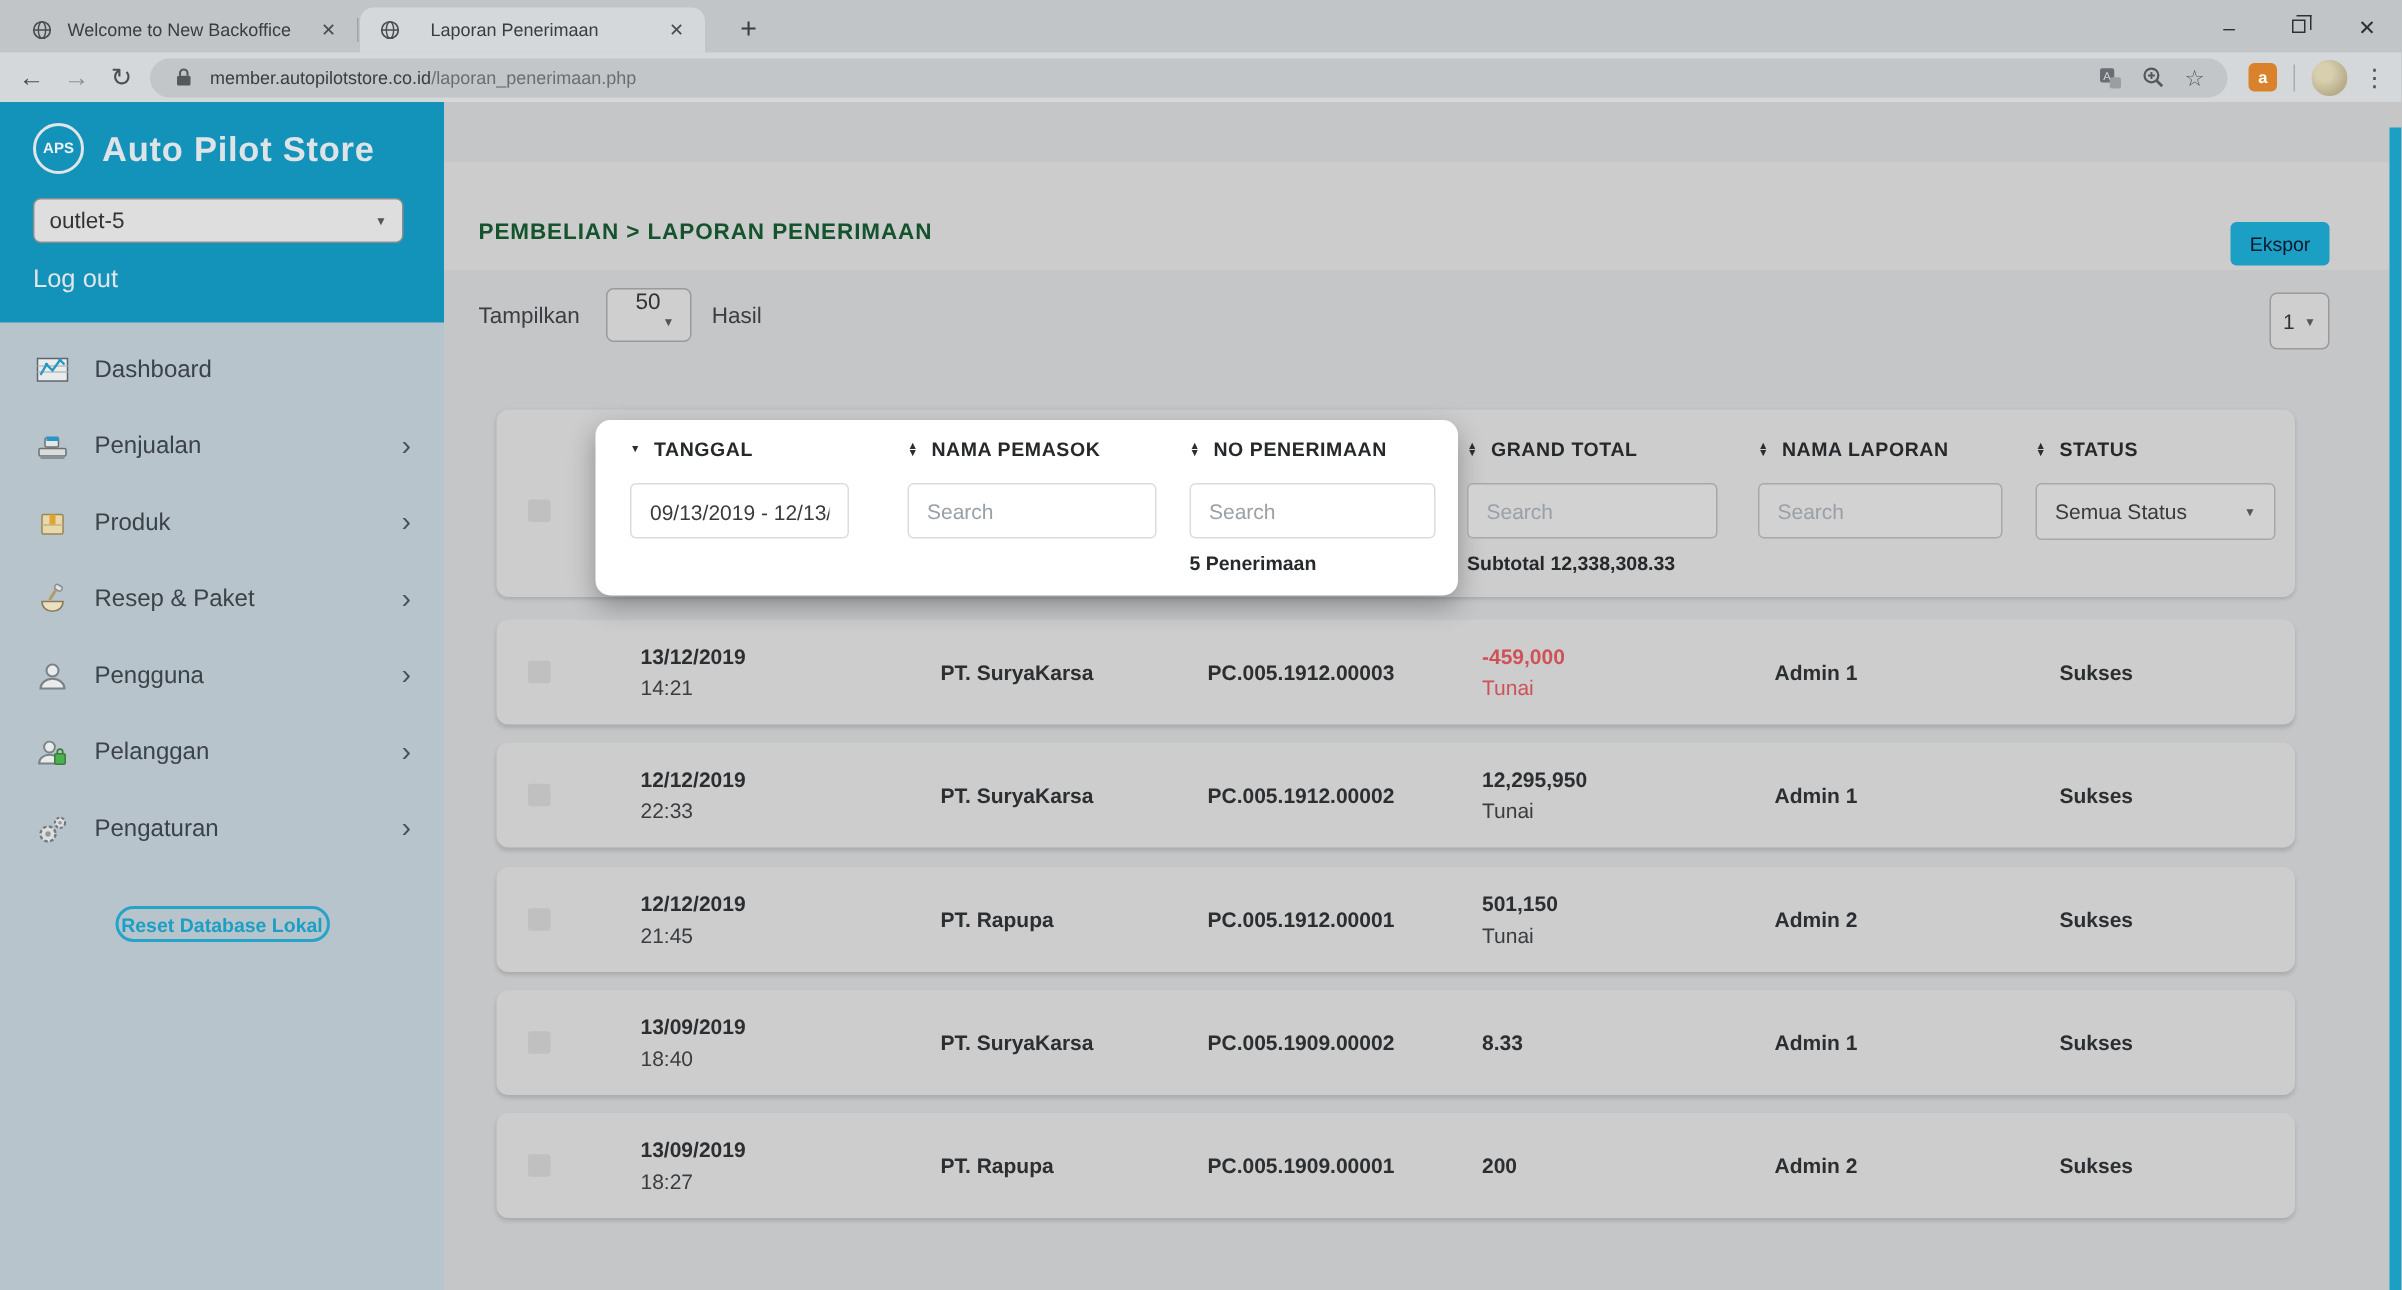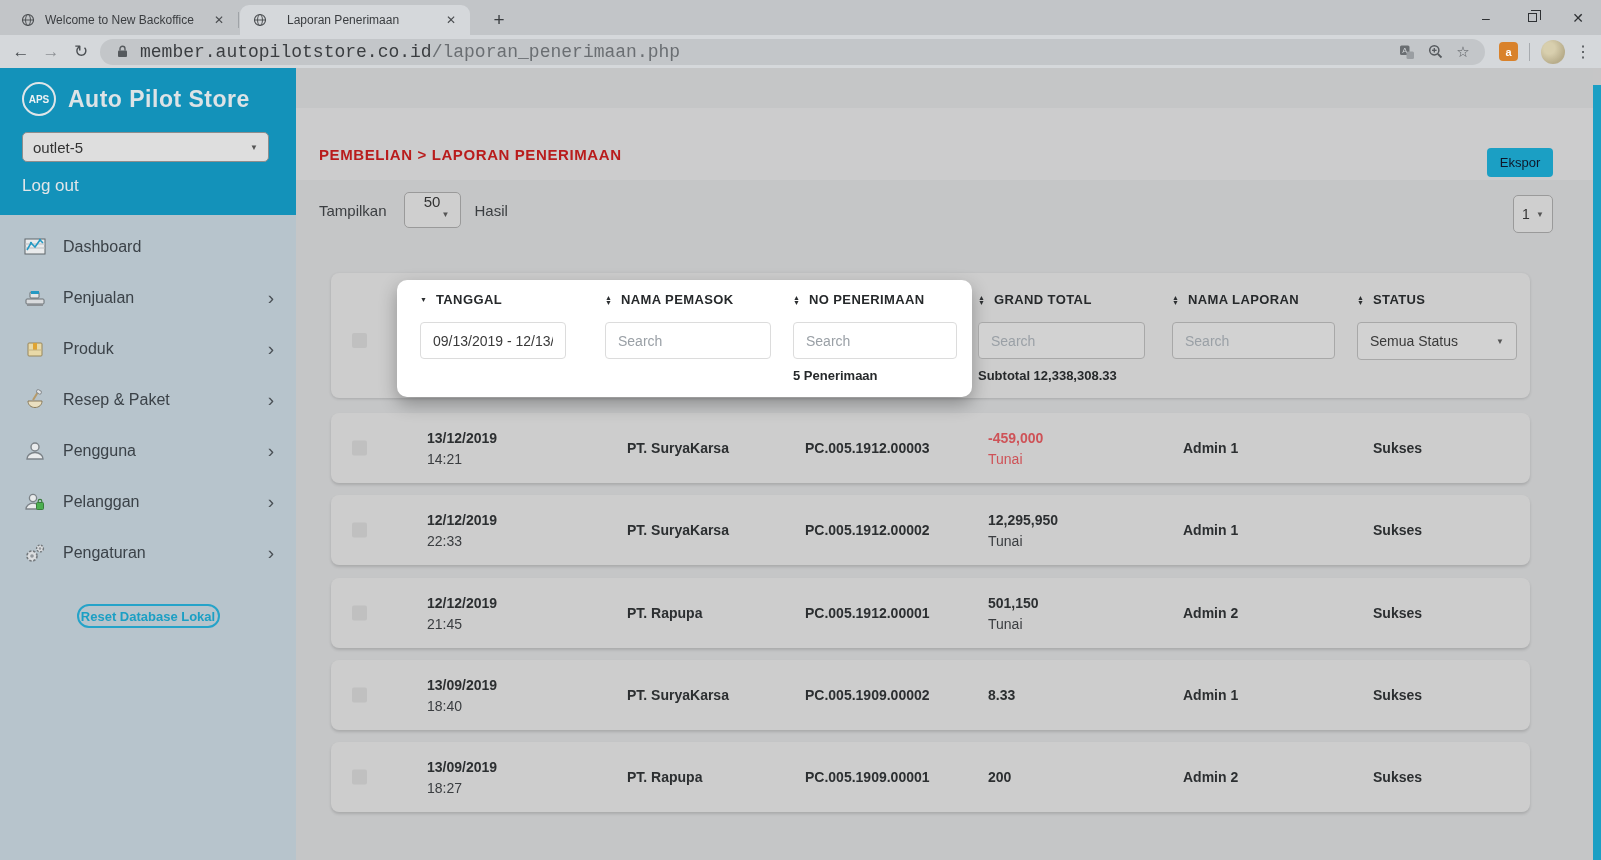--- a/index.html
+++ b/index.html
@@ -26,21 +26,21 @@
   .restore-glyph::before { content:""; position:absolute; left:2px; top:-4px; width:9px; height:9px;
              border:1px solid #2e3134; border-left:none; border-bottom:none; }
 
   .toolbar { position:absolute; top:35px; left:0; width:100%; height:33px; background:#d5d8db;
              display:flex; align-items:center; padding:0 6px; }
   .nav-btn { width:30px; height:28px; display:flex; align-items:center; justify-content:center;
              font-size:17px; color:#4b4f53; }
   .nav-btn.disabled { color:#8d9195; }
   .omnibox { flex:1; height:26px; margin:0 8px 0 4px; background:#c3c6c9; border-radius:13px;
              display:flex; align-items:center; padding:0 12px; gap:8px; }
-  .url { font-size:18px; color:#3a3d40; flex:1; white-space:nowrap; overflow:hidden;font-family:Liberation Mono, monospace; }
+  .url { font-size:12px; color:#3a3d40; flex:1; white-space:nowrap; overflow:hidden; }
   .url .path { color:#6a6e72; }
   .omni-icon { width:20px; height:20px; display:flex; align-items:center; justify-content:center;
                font-size:15px; color:#55595d; }
   .ext-icon { width:19px; height:19px; border-radius:4px; background:#d9822b; color:#fff; font-weight:bold;
               font-size:11px; display:flex; align-items:center; justify-content:center; margin:0 6px; }
   .tb-divider { width:1px; height:18px; background:#a7abaf; margin:0 5px; }
   .avatar { width:24px; height:24px; border-radius:50%; background:#c9bf9f; margin:0 6px;
             background-image:radial-gradient(circle at 35% 35%, #d8cfae 25%, #b8ad8b 70%); }
   .dots { width:24px; display:flex; align-items:center; justify-content:center; font-size:16px; color:#4b4f53; }
 
@@ -63,21 +63,21 @@
   .menu-label { font-size:16px; color:#3b4248; }
   .menu-chevron { position:absolute; right:22px; font-size:19px; color:#4a5055; line-height:1; }
   .reset-btn { display:block; margin:26px auto 0 auto; width:143px; height:24px; border:2px solid #25a3c9;
                border-radius:13px; background:transparent; color:#1b9fc4; font-weight:bold; font-size:13px;
                font-family:"Liberation Sans", sans-serif; }
 
   .content { position:absolute; left:296px; top:0; width:1297px; height:792px; background:#c5c6c7; }
   .content-band { position:absolute; top:40px; left:0; width:100%; height:72px; background:#cccccd; }
   .content-scrollbar { position:absolute; right:0; top:17px; width:8px; height:775px; background:var(--accent); }
 
-  .breadcrumb { position:absolute; left:23px; top:78px; font-size:15px; font-weight:bold; color:#b91c1c; letter-spacing:0.6px; }
+  .breadcrumb { position:absolute; left:23px; top:78px; font-size:15px; font-weight:bold; color:#14532d; letter-spacing:0.6px; }
   .show-row { position:absolute; left:23px; top:124px; display:flex; align-items:center; font-size:15px; color:#3b3e41; }
   .show-select { width:57px; height:36px; margin:0 14px 0 17px; background:#cfcfcf; border:1px solid #9a9a9a;
                  border-radius:5px; display:flex; align-items:center; padding:0 10px; font-size:15px; color:#333;flex-direction:column; }
   .show-select .sel-arrow { margin-left:auto; }
   .export-btn { position:absolute; right:40px; top:80px; width:66px; height:29px; background:var(--accent);
                 color:#0f172a; border:none; border-radius:4px; font-size:13px; font-family:"Liberation Sans", sans-serif; }
   .page-select { position:absolute; right:40px; top:127px; width:40px; height:38px; background:#cfcfcf;
                  border:1px solid #9a9a9a; border-radius:5px; display:flex; align-items:center;
                  padding:0 8px; font-size:14px; color:#333; }
   .page-select .sel-arrow { margin-left:auto; }

